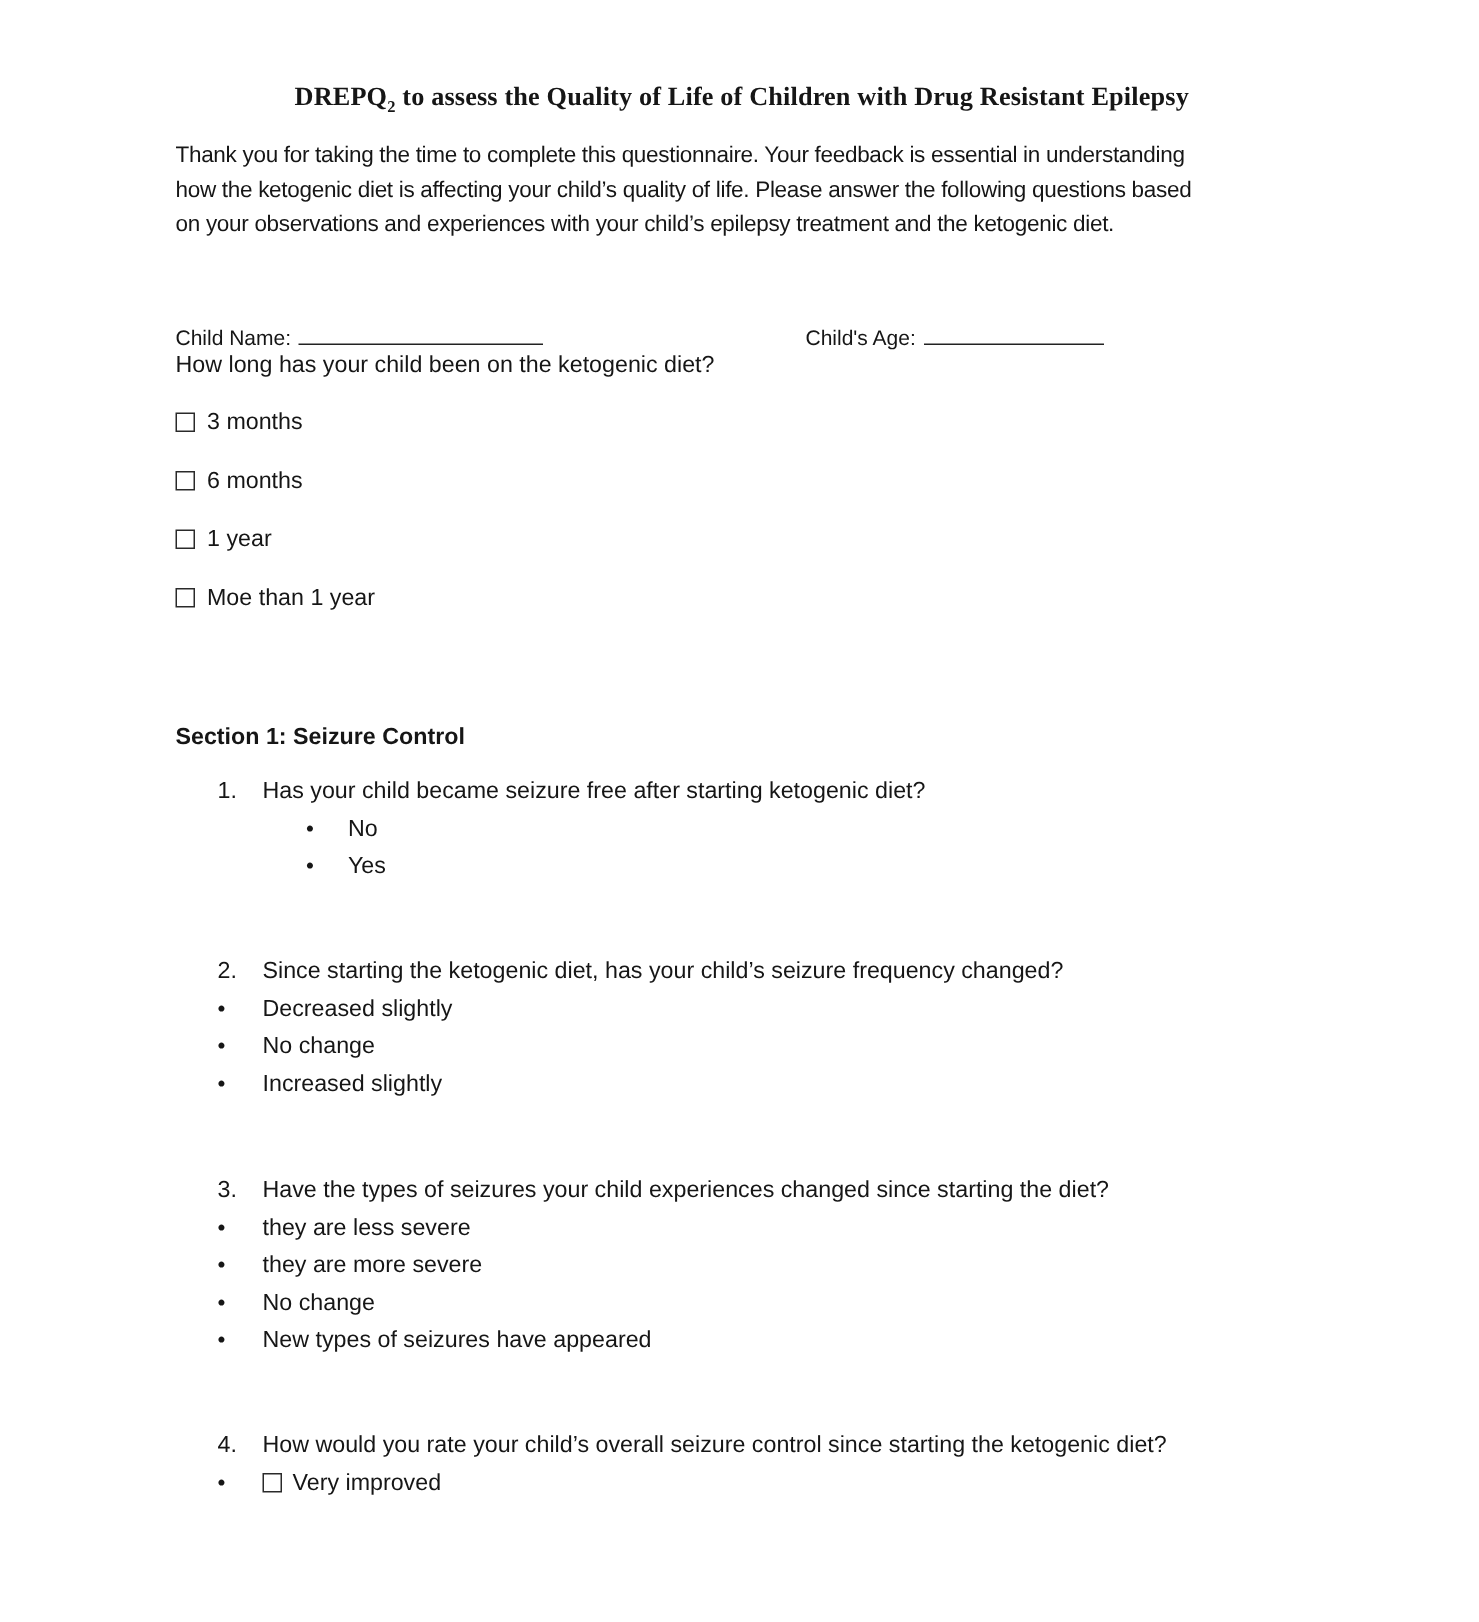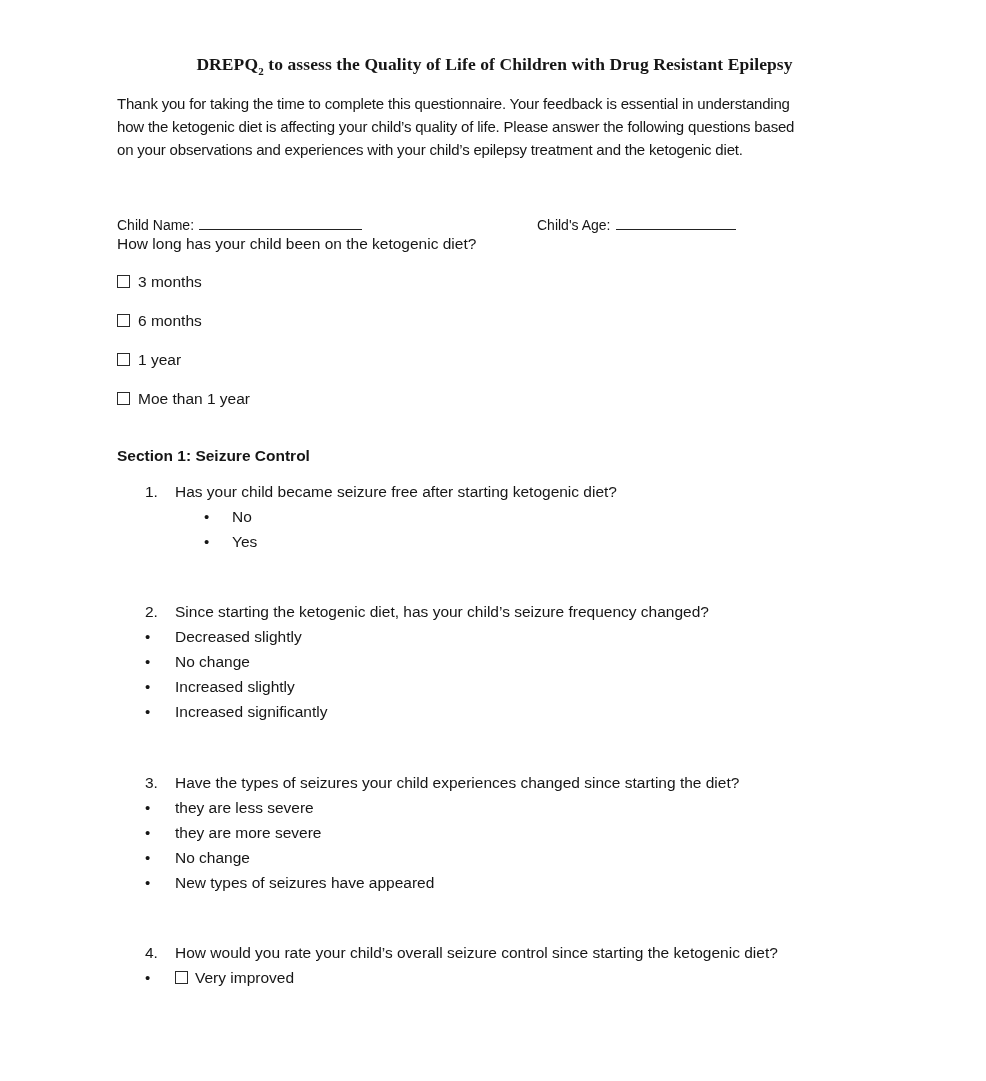--- a/index.html
+++ b/index.html
@@ -73,21 +73,21 @@
   .checkbox {
     width: 11px; height: 11px;
     border: 1.6px solid #2a2a2a;
     display: inline-block;
     margin-right: 8px;
     flex: none;
     background: #ffffff;
   }
 
   .sec-heading {
-    margin-top: 40px;
+    margin-top: 76px;
     font-weight: 700;
     font-size: 15.5px;
     line-height: 17px;
   }
 
   .qblock .qline { display: flex; font-size: 15.5px; line-height: 17px; }
   .qnum  { margin-left: 28px; width: 30px; flex: none; }
   .qtext { flex: 1; white-space: nowrap; }
 
   .opt { display: flex; align-items: center; font-size: 15.5px; line-height: 17px; margin-top: 8px; }
@@ -176,24 +176,20 @@
         <span>Decreased slightly</span>
       </div>
       <div class="opt l1">
         <span class="marker"></span>
         <span>No change</span>
       </div>
       <div class="opt l1">
         <span class="marker"></span>
         <span>Increased slightly</span>
       </div>
-      <div class="opt l1">
-        <span class="marker"></span>
-        <span>Increased significantly</span>
-      </div>
     </div>
 
     <div class="qblock qb3">
       <div class="qline">
         <span class="qnum">3.</span>
         <span class="qtext">Have the types of seizures your child experiences changed since starting the diet?</span>
       </div>
       <div class="opt l1">
         <span class="marker"></span>
         <span>they are less severe</span>

